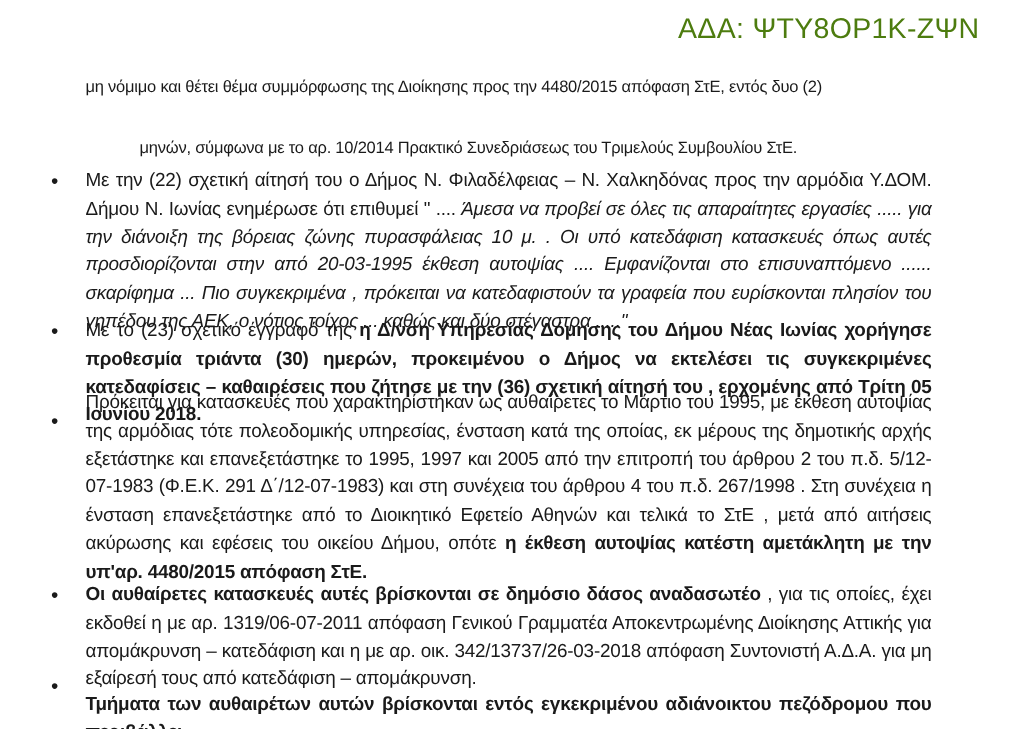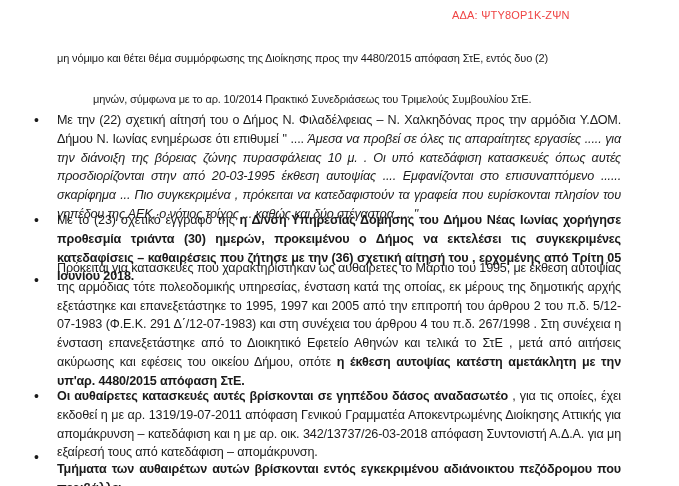--- a/index.html
+++ b/index.html
@@ -1,18 +1,18 @@
 <!DOCTYPE html>
 <html><head>
 <meta charset="utf-8">
 <style>
   html, body { margin: 0; padding: 0; background: #ffffff; }
   body { width: 679px; height: 486px; overflow: hidden; position: relative;
          font-family: "Liberation Sans", "DejaVu Sans", sans-serif; color: #1a1a1a; }
-  .ada { position: absolute; left: 452px; top: 9px; font-size: 11px; letter-spacing: 0.2px; color: #ef4444; }
+  .ada { position: absolute; left: 452px; top: 9px; font-size: 19px; letter-spacing: 0.2px; color: #4d7c0f; }
   .line { position: absolute; left: 57px; white-space: nowrap; font-size: 11px; letter-spacing: -0.15px; }
   .blk { position: absolute; left: 57px; width: 564px; font-size: 12.6px; line-height: 18.8px; letter-spacing: -0.15px; }
   .blk p { margin: 0; text-align: justify; }
   .bullet { position: absolute; left: 34px; font-size: 14px; line-height: 18.8px; }
   .b { font-weight: bold; }
   .i { font-style: italic; }
 </style>
 </head>
 <body>
 
@@ -31,19 +31,19 @@
   <p><span>Με το (23) σχετικό έγγραφό της </span><span class="b">η Δ/νση Υπηρεσίας Δόμησης του Δήμου Νέας Ιωνίας χορήγησε προθεσμία τριάντα (30) ημερών, προκειμένου ο Δήμος να εκτελέσει τις συγκεκριμένες κατεδαφίσεις – καθαιρέσεις που ζήτησε με την (36) σχετική αίτησή του , ερχομένης από Τρίτη 05 Ιουνίου 2018.</span></p>
 </div>
 
 <span class="bullet" style="top:271px;">•</span>
 <div class="blk" style="top:259px;">
   <p><span>Πρόκειται για κατασκευές που χαρακτηρίστηκαν ως αυθαίρετες το Μάρτιο του 1995, με έκθεση αυτοψίας της αρμόδιας τότε πολεοδομικής υπηρεσίας, ένσταση κατά της οποίας, εκ μέρους της δημοτικής αρχής εξετάστηκε και επανεξετάστηκε το 1995, 1997 και 2005 από την επιτροπή του άρθρου 2  του π.δ. 5/12-07-1983 (Φ.Ε.Κ. 291 Δ΄/12-07-1983) και στη συνέχεια του άρθρου 4 του π.δ. 267/1998  . Στη συνέχεια η ένσταση επανεξετάστηκε από το Διοικητικό Εφετείο Αθηνών και τελικά το ΣτΕ , μετά από αιτήσεις ακύρωσης και εφέσεις του οικείου Δήμου, οπότε </span><span class="b">η έκθεση αυτοψίας κατέστη αμετάκλητη με την υπ'αρ. 4480/2015 απόφαση ΣτΕ.</span></p>
 </div>
 
 <span class="bullet" style="top:387px;">•</span>
 <div class="blk" style="top:387px;">
-  <p><span class="b">Οι αυθαίρετες κατασκευές αυτές βρίσκονται σε γηπέδου δάσος αναδασωτέο</span><span> , για τις οποίες, έχει εκδοθεί η με αρ. 1319/19-07-2011 απόφαση Γενικού Γραμματέα Αποκεντρωμένης Διοίκησης Αττικής για απομάκρυνση – κατεδάφιση και η με αρ. οικ. 342/13737/26-03-2018 απόφαση Συντονιστή  Α.Δ.Α. για μη εξαίρεσή τους από κατεδάφιση – απομάκρυνση.</span></p>
+  <p><span class="b">Οι αυθαίρετες κατασκευές αυτές βρίσκονται σε δημόσιο δάσος αναδασωτέο</span><span> , για τις οποίες, έχει εκδοθεί η με αρ. 1319/06-07-2011 απόφαση Γενικού Γραμματέα Αποκεντρωμένης Διοίκησης Αττικής για απομάκρυνση – κατεδάφιση και η με αρ. οικ. 342/13737/26-03-2018 απόφαση Συντονιστή  Α.Δ.Α. για μη εξαίρεσή τους από κατεδάφιση – απομάκρυνση.</span></p>
 </div>
 
 <span class="bullet" style="top:448px;">•</span>
 <div class="blk" style="top:460px;">
   <p class="b">Τμήματα των αυθαιρέτων αυτών βρίσκονται εντός εγκεκριμένου αδιάνοικτου πεζόδρομου που περιβάλλει</p>
 </div>
 
 </body></html>

